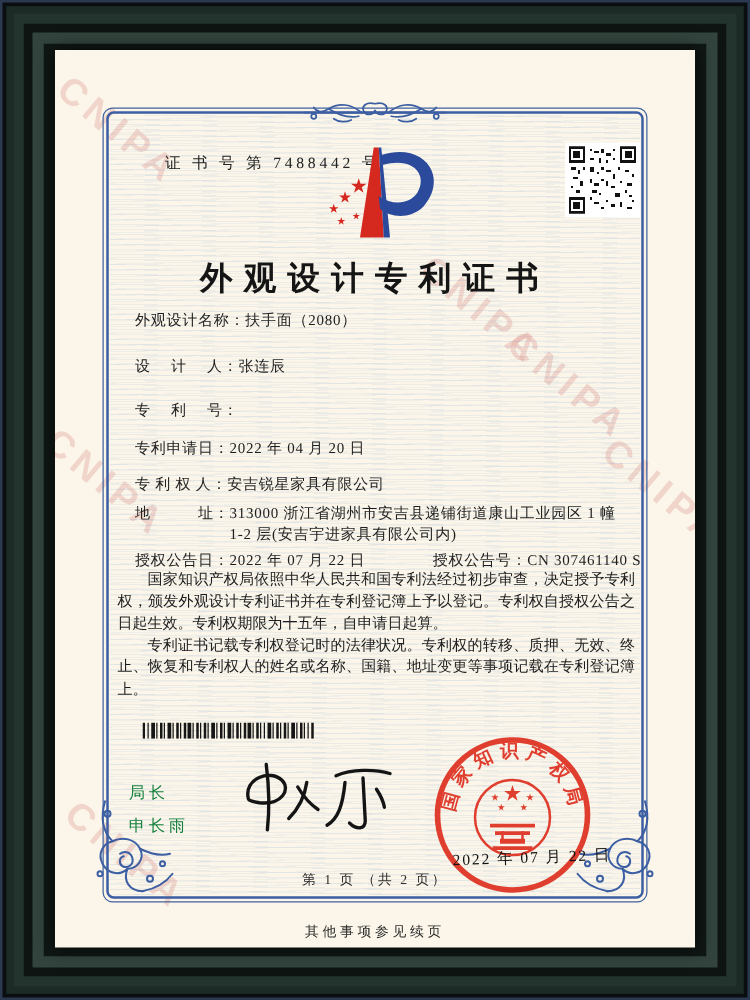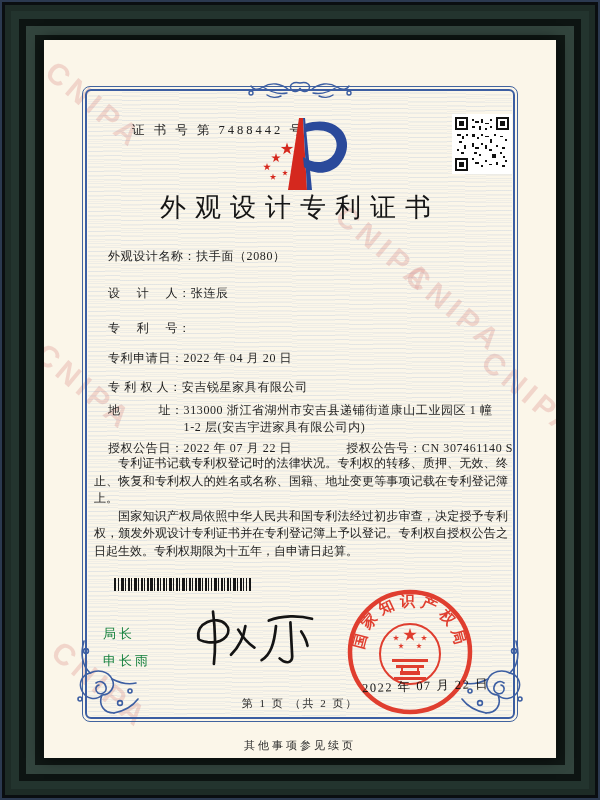--- a/index.html
+++ b/index.html
@@ -34,22 +34,22 @@
       repeating-linear-gradient(-1.5deg,rgba(110,145,205,.07) 0 1px,transparent 1px 5px);}
   .ornament-top{position:absolute;left:160px;top:-8px;z-index:3;}
   .flourish{position:absolute;z-index:3;}
   .fl-bl{left:-9px;top:552px;}
   .fl-br{right:-9px;top:552px;transform:scaleX(-1);}
   
   .content{position:absolute;inset:0;z-index:4;}
   .cert-no{position:absolute;left:64px;top:82px;font-size:12.5px;letter-spacing:3px;color:#222;margin-left:24px;}
   .logo{position:absolute;left:198px;top:72px;}
   .qr{position:absolute;left:408px;top:74px;width:54px;height:54px;background:#fff;padding:3px;}
-  .title{position:absolute;left:0;right:0;top:150px;text-align:center;font-size:26px;
-    font-weight:400;letter-spacing:9px;color:#151515;}
+  .title{position:absolute;left:0;right:0;top:165px;text-align:center;font-size:26px;
+    font-weight:700;letter-spacing:9px;color:#151515;}
   .row{position:absolute;left:64px;display:flex;font-size:12px;color:#1e1e1e;
     letter-spacing:.6px;white-space:nowrap;}
   .row .lab{flex:none;}
   .r0{top:208px}.r1{top:245px}.r2{top:280px}.r3{top:310px}.r4{top:339px}
   .r5{top:362px;white-space:normal;}
   .r5 .val{width:316px;line-height:17px;}
   .r6{top:400px}
   .r6 .pair2{margin-left:54px;}
   .paras{position:absolute;left:50px;top:415px;width:414px;font-size:12px;
     line-height:17.6px;color:#1c1c1c;text-align:justify;}
@@ -224,22 +224,22 @@
       <div class="row r6">
         <span class="pair1">
           <span>授权公告日：</span><span>2022 年 07 月 22 日</span>
         </span>
         <span class="pair2">
           <span>授权公告号：</span><span>CN 307461140 S</span>
         </span>
       </div>
 
       <div class="paras">
+        <p>国家知识产权局依照中华人民共和国专利法经过初步审查，决定授予专利权，颁发外观设计专利证书并在专利登记簿上予以登记。专利权自授权公告之日起生效。专利权期限为十五年，自申请日起算。</p>
         <p>专利证书记载专利权登记时的法律状况。专利权的转移、质押、无效、终止、恢复和专利权人的姓名或名称、国籍、地址变更等事项记载在专利登记簿上。</p>
-        <p>国家知识产权局依照中华人民共和国专利法经过初步审查，决定授予专利权，颁发外观设计专利证书并在专利登记簿上予以登记。专利权自授权公告之日起生效。专利权期限为十五年，自申请日起算。</p>
       </div>
 
       <svg class="barcode" width="138" height="13" viewBox="0 0 138 13">
         <g fill="#161616">
           <rect x="0" width="2" height="13"></rect>
             <rect x="4" width="1" height="13"></rect>
             <rect x="7" width="3" height="13"></rect>
             <rect x="11" width="1" height="13"></rect>
             <rect x="14" width="2" height="13"></rect>
             <rect x="17" width="1" height="13"></rect>

